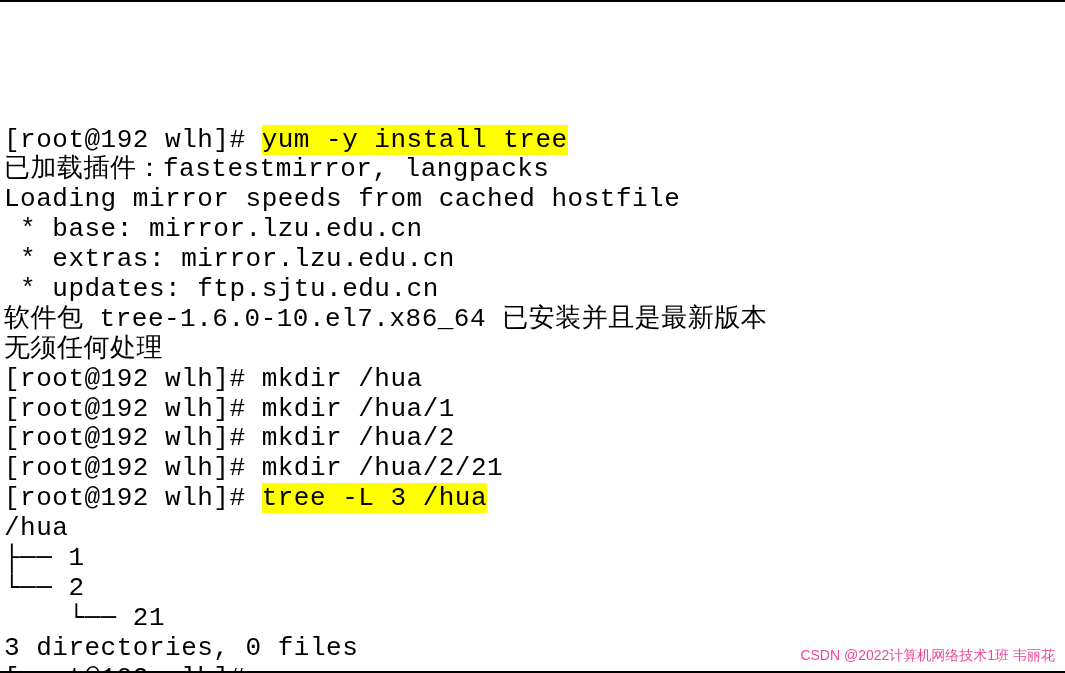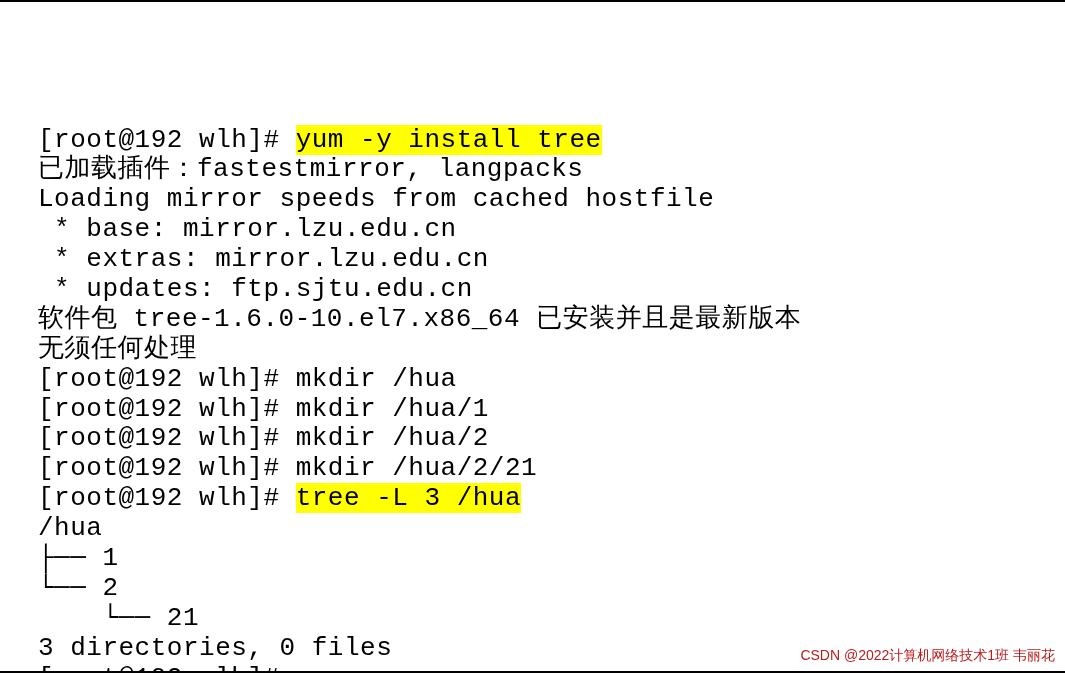--- a/index.html
+++ b/index.html
@@ -15,27 +15,27 @@
       position: relative;
       width: 1065px;
       height: 673px;
       overflow: hidden;
       border-top: 2px solid #000;
       border-bottom: 2px solid #000;
     }
     .highlight {
       background-color: #ffff00;
     }
-    .line { display: block; margin-left: 34px; }
+    .line { display: block; }
     .watermark {
       position: absolute;
       right: 10px;
       bottom: 8px;
       font-size: 14px;
-      color: #b91c1c;
+      color: #ec4899;
       font-family: sans-serif;
       letter-spacing: 0;
       white-space: normal;
     }
     .tree-branch {
       font-family: "Consolas", "Courier New", monospace;
     }
   </style>
 </head>
 <body>

